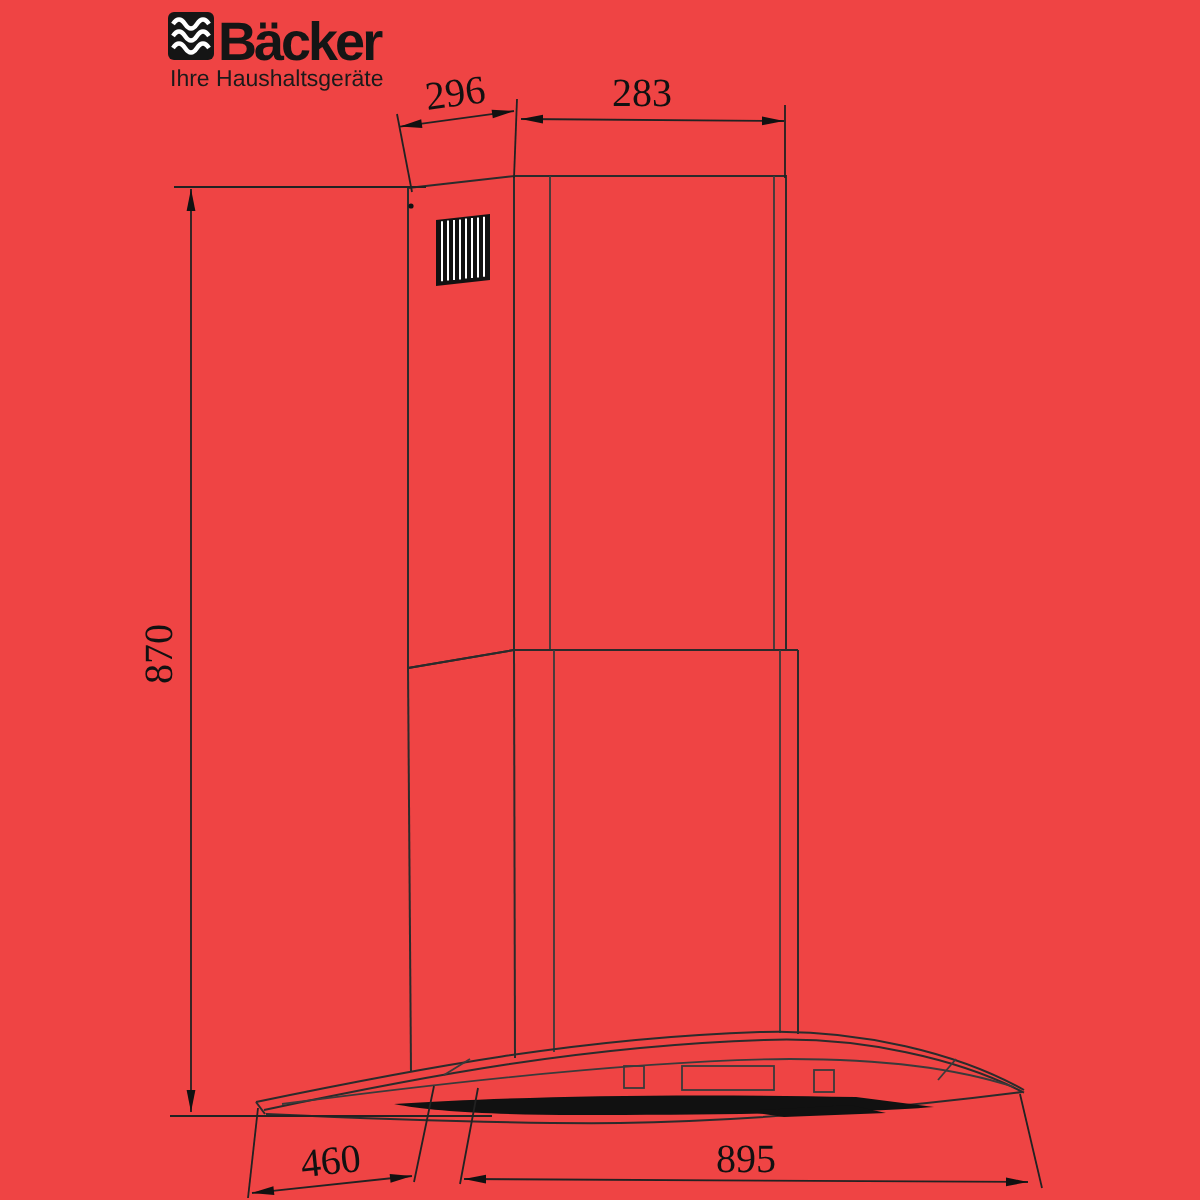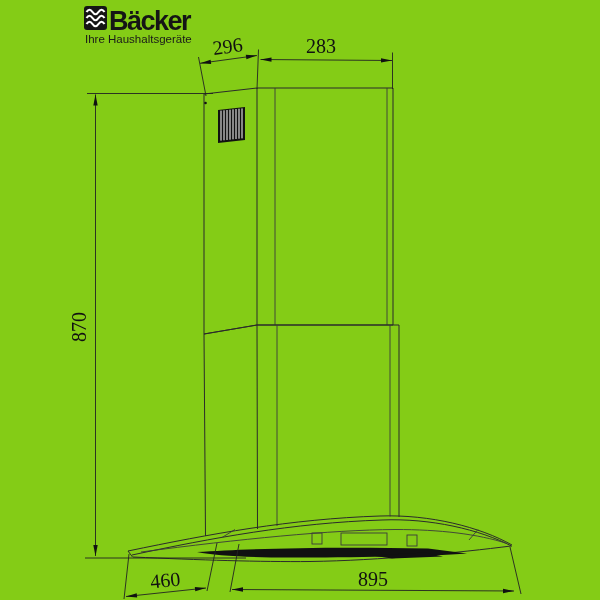--- a/index.html
+++ b/index.html
@@ -1,16 +1,16 @@
 <!DOCTYPE html>
 <html><head>
 <meta charset="utf-8">
 <style>
   html,body{margin:0;padding:0;background:#fff;}
-  .canvas{position:relative;width:600px;height:600px;background:#84cc16;overflow:hidden;
+  .canvas{position:relative;width:600px;height:600px;background:#ef4444;overflow:hidden;
           font-family:"Liberation Sans",sans-serif;}
   svg{display:block;}
   .struct{fill:none;stroke:#2b2b2b;stroke-width:1;}
   .struct-thin{fill:none;stroke:#3a3a3a;stroke-width:0.9;}
   .dimline{fill:none;stroke:#222;stroke-width:0.9;}
   .arrow{fill:#111;stroke:none;}
   .dimtext{font-family:"Liberation Serif",serif;font-size:20px;fill:#111;}
   .brandname{font-family:"Liberation Sans",sans-serif;font-weight:bold;font-size:27px;
              letter-spacing:-1.5px;fill:#151515;}
   .brandtag{font-family:"Liberation Sans",sans-serif;font-size:11.5px;fill:#1a1a1a;}

